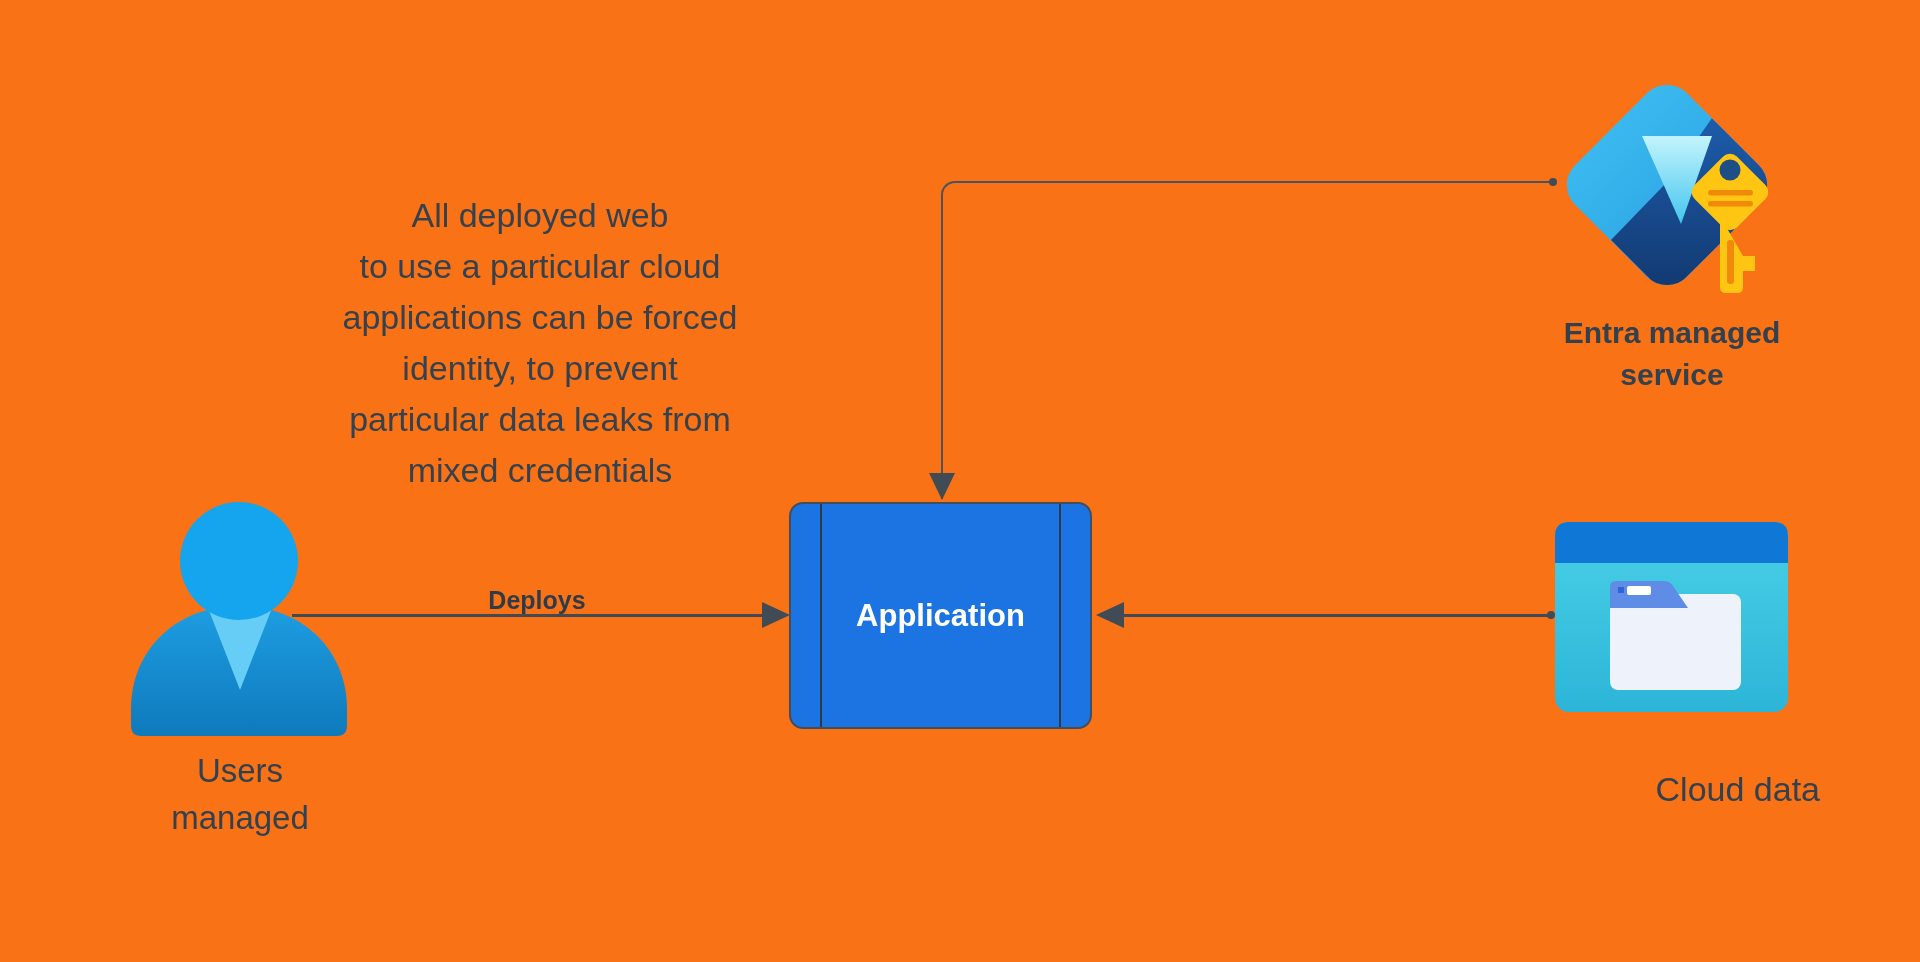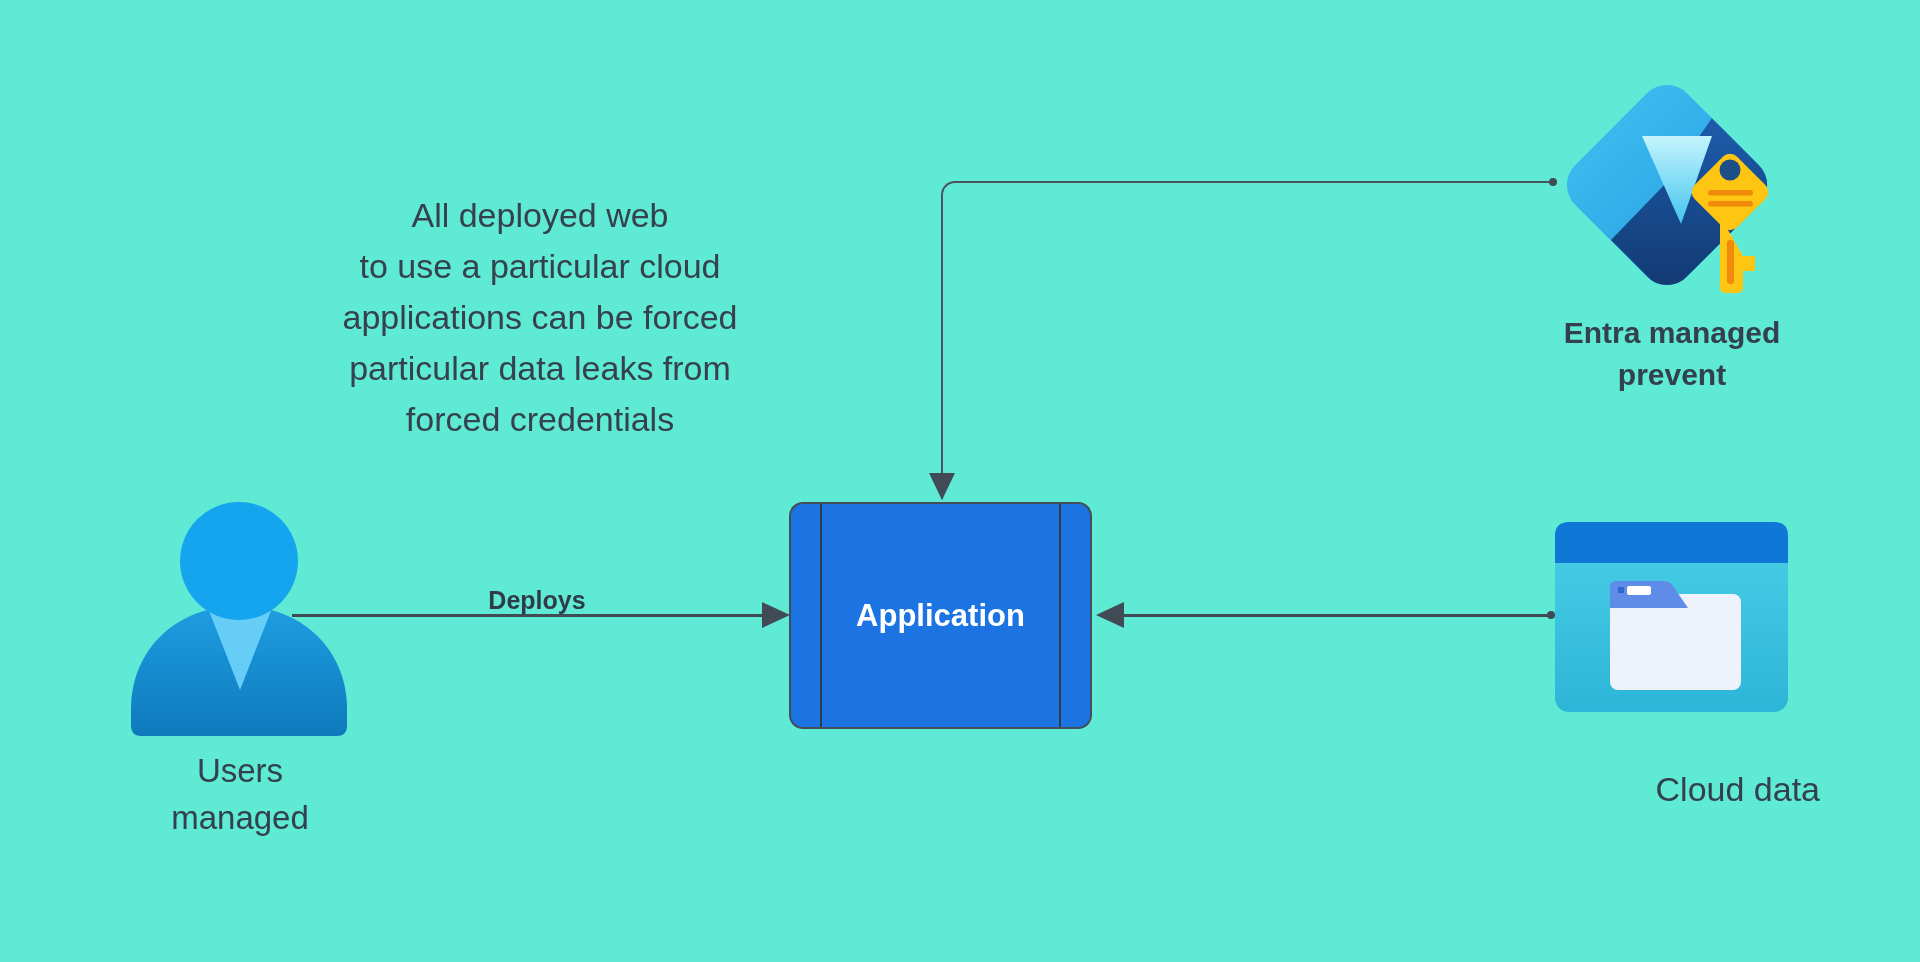--- a/index.html
+++ b/index.html
@@ -1,17 +1,17 @@
 <!DOCTYPE html>
 <html><head>
 <meta charset="utf-8">
 <style>
   html,body{margin:0;padding:0;background:#ffffff;}
   body{font-family:"Liberation Sans","DejaVu Sans",sans-serif;color:#33404d;}
-  .canvas{position:relative;width:1920px;height:962px;background:#5eead4;overflow:hidden;}
+  .canvas{position:relative;width:1920px;height:962px;background:#f97316;overflow:hidden;}
   .abs{position:absolute;}
 
   
   .annotation{left:190px;top:190px;width:700px;text-align:center;
               font-size:34px;line-height:51px;color:#36414e;}
 
   
   .user-label{left:90px;top:747px;width:300px;text-align:center;
               font-size:33px;line-height:47px;color:#33404d;}
   .entra-label{left:1522px;top:312px;width:300px;text-align:center;
@@ -56,22 +56,23 @@
 </style>
 </head>
 <body>
 
 <div class="canvas">
 
   <div class="abs annotation">
     <div>All deployed web</div>
     <div>to use a particular cloud</div>
     <div>applications can be forced</div>
+    <div>identity, to prevent</div>
     <div>particular data leaks from</div>
-    <div>forced credentials</div>
+    <div>mixed credentials</div>
   </div>
 
   <svg class="abs user-icon" width="224" height="242" viewBox="0 0 224 242">
     <defs>
       <linearGradient id="userBodyGrad" x1="0" y1="0" x2="0" y2="1">
         <stop offset="0" stop-color="#1f9de2"></stop>
           <stop offset="1" stop-color="#0e7abc"></stop>
       </linearGradient>
     </defs>
     <path d="M13 239 Q3 239 3 228 L3 212 C3 153 48 109 111 109 C174 109 219 153 219 212 L219 228 Q219 239 209 239 Z" fill="url(#userBodyGrad)"></path>
@@ -128,21 +129,21 @@
       <path d="M172 150 L172 221 Q172 227 178 227 L189 227 Q195 227 195 221 L195 205 L207 205 L207 190 L195 190 Z" fill="#ffc513"></path>
       <rect x="179" y="174" width="7" height="44" rx="3" fill="#f18a0b"></rect>
       <rect x="152" y="96" width="60" height="60" rx="10" transform="rotate(45 182 126)" fill="#ffc513"></rect>
       <circle cx="182" cy="104" r="10.5" fill="#1d4e85"></circle>
       <rect x="160" y="124" width="45" height="5.5" rx="2.7" fill="#f18a0b"></rect>
       <rect x="160" y="135" width="45" height="5.5" rx="2.7" fill="#f18a0b"></rect>
     </g>
   </svg>
   <div class="abs entra-label">
     <div>Entra managed</div>
-    <div>prevent</div>
+    <div>service</div>
   </div>
 
   <svg class="abs cloud-icon" width="233" height="190" viewBox="0 0 233 190">
     <defs>
       <linearGradient id="cloudBody" x1="0" y1="0" x2="0" y2="1">
         <stop offset="0" stop-color="#4ad0e6"></stop>
           <stop offset="1" stop-color="#2db5d9"></stop>
       </linearGradient>
     </defs>
     <rect width="233" height="190" rx="14" fill="url(#cloudBody)"></rect>

